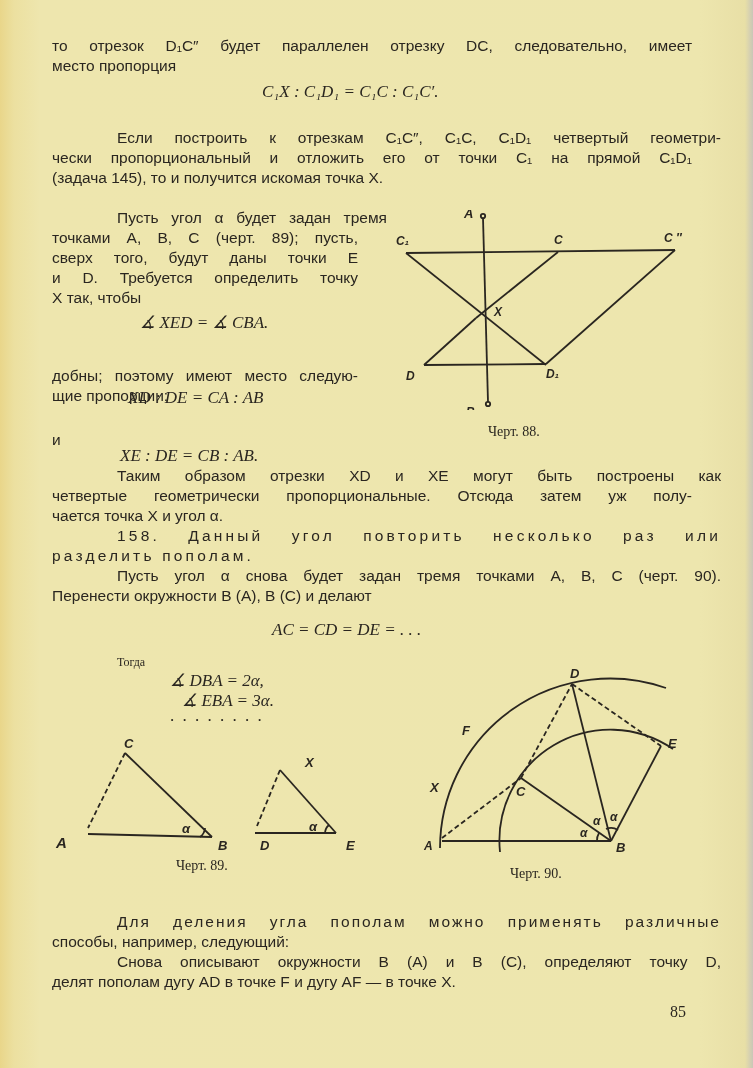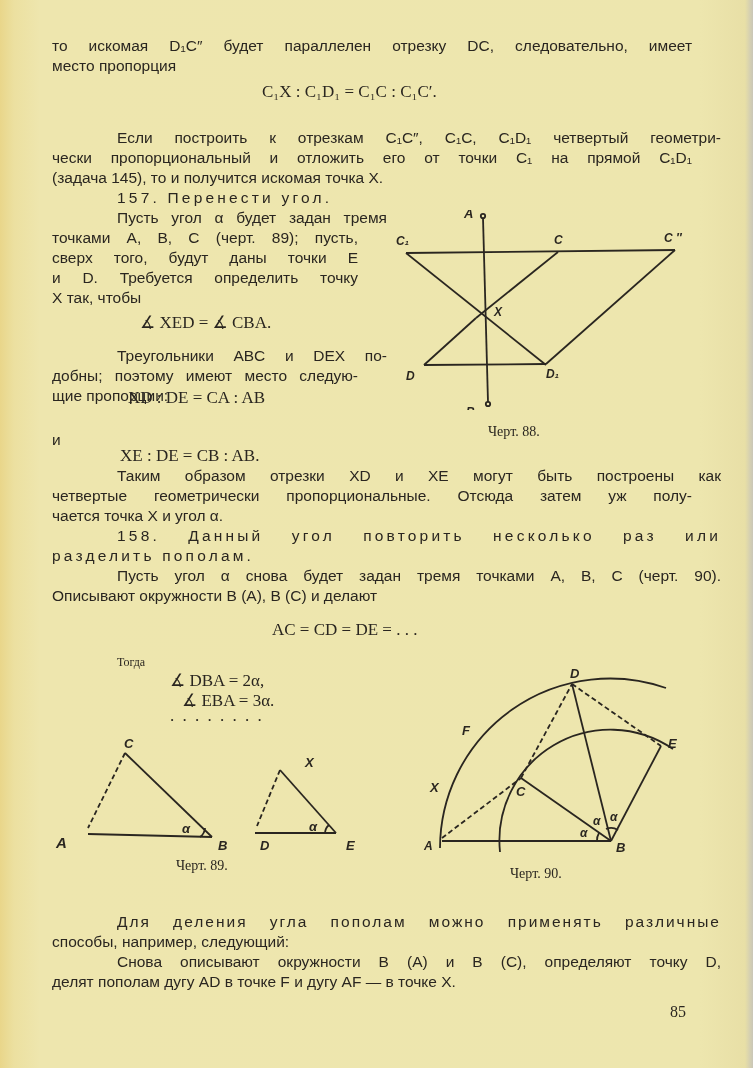--- a/index.html
+++ b/index.html
@@ -16,52 +16,50 @@
     font-family: "Liberation Sans Narrow", "Liberation Sans", sans-serif;
     font-size: 15.5px; line-height: 20px; white-space: nowrap;
     text-align: justify; text-align-last: justify;
   }
   .line.indent { left: 88px; width: 604px; margin-left: 29px; }
   .line.short { text-align-last: left; }
   .col { width: 306px; }
   .col.indent { width: 270px; }
   .spaced { letter-spacing: 3.2px; }
   .formula {
-    position: absolute; font-family: "Liberation Serif", serif; 
+    position: absolute; font-family: "Liberation Serif", serif; font-style: italic;
     font-size: 17px; white-space: nowrap;
   }
   .caption { position: absolute; font-family: "Liberation Serif", serif; font-size: 14px; }
   .pagenum { position: absolute; left: 670px; top: 1003px; font-size: 16px; }
   svg text { font-family: "Liberation Sans", sans-serif; font-style: italic; font-weight: bold; fill: #2a2620; }
 </style>
 </head>
 <body>
 
 <div class="page">
 
-  <div class="line" style="top:36px">то искомая D₁C″ будет параллелен отрезку DC, следовательно, имеет</div>
+  <div class="line" style="top:36px">то отрезок D₁C″ будет параллелен отрезку DC, следовательно, имеет</div>
   <div class="line short" style="top:56px">место пропорция</div>
 
   <div class="formula" style="left:262px; top:82px">C₁X : C₁D₁ = C₁C : C₁C′.</div>
 
   <div class="line indent" style="top:128px">Если построить к отрезкам C₁C″, C₁C, C₁D₁ четвертый геометри-</div>
   <div class="line" style="top:148px">чески пропорциональный и отложить его от точки C₁ на прямой C₁D₁</div>
   <div class="line short" style="top:168px">(задача 145), то и получится искомая точка X.</div>
 
-  <div class="line indent short spaced" style="top:188px">157. Перенести угол.</div>
 
   <div class="line indent col" style="top:208px">Пусть угол α будет задан тремя</div>
   <div class="line col" style="top:228px">точками A, B, C (черт. 89); пусть,</div>
   <div class="line col" style="top:248px">сверх того, будут даны точки E</div>
   <div class="line col" style="top:268px">и D. Требуется определить точку</div>
   <div class="line col short" style="top:288px">X так, чтобы</div>
 
   <div class="formula" style="left:140px; top:312px">∡ XED = ∡ CBA.</div>
 
-  <div class="line indent col" style="top:346px">Треугольники ABC и DEX по-</div>
   <div class="line col" style="top:366px">добны; поэтому имеют место следую-</div>
   <div class="line col short" style="top:386px">щие пропорции:</div>
 
   <div class="formula" style="left:128px; top:388px">XD : DE = CA : AB</div>
   <div class="line short" style="top:430px; width:20px">и</div>
   <div class="formula" style="left:120px; top:446px">XE : DE = CB : AB.</div>
 
   <svg style="position:absolute; left:380px; top:210px" width="320" height="200">
     <g stroke="#2a2620" stroke-width="1.8" fill="none">
       <line x1="26" y1="43" x2="295" y2="40"></line>
@@ -86,21 +84,21 @@
   <div class="caption" style="left:488px; top:424px">Черт. 88.</div>
 
   <div class="line" style="top:486px">четвертые геометрически пропорциональные. Отсюда затем уж полу-</div>
   <div class="line indent" style="top:466px">Таким образом отрезки XD и XE могут быть построены как</div>
   <div class="line short" style="top:506px">чается точка X и угол α.</div>
 
   <div class="line indent spaced" style="top:526px">158. Данный угол повторить несколько раз или</div>
   <div class="line short spaced" style="top:546px">разделить пополам.</div>
 
   <div class="line indent" style="top:566px">Пусть угол α снова будет задан тремя точками A, B, C (черт. 90).</div>
-  <div class="line short" style="top:586px">Описывают окружности B (A), B (C) и делают</div>
+  <div class="line short" style="top:586px">Перенести окружности B (A), B (C) и делают</div>
 
   <div class="formula" style="left:272px; top:620px">AC = CD = DE = . . .</div>
 
   <div class="line indent short" style="top:652px; font-family:'Liberation Serif',serif; font-size:12px">Тогда</div>
   <div class="formula" style="left:170px; top:670px">∡ DBA = 2α,</div>
   <div class="formula" style="left:182px; top:690px">∡ EBA = 3α.</div>
   <div class="formula" style="left:170px; top:706px; font-style:normal; letter-spacing:2px">. . . . . . . .</div>
 
   <svg style="position:absolute; left:50px; top:730px" width="340" height="130">
     <g stroke="#2a2620" stroke-width="1.8" fill="none">

